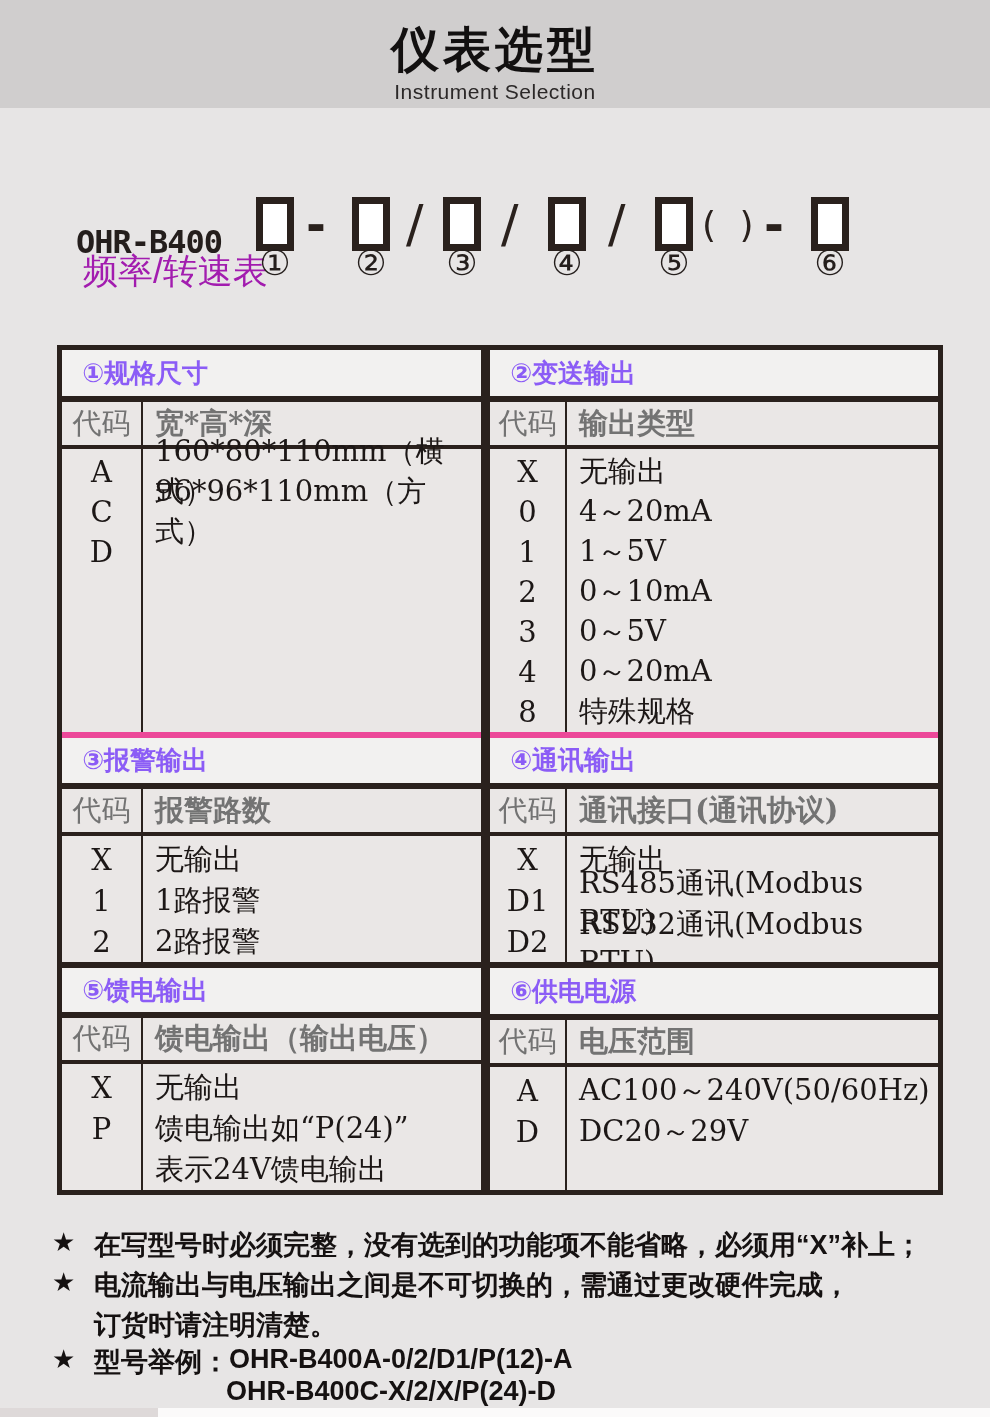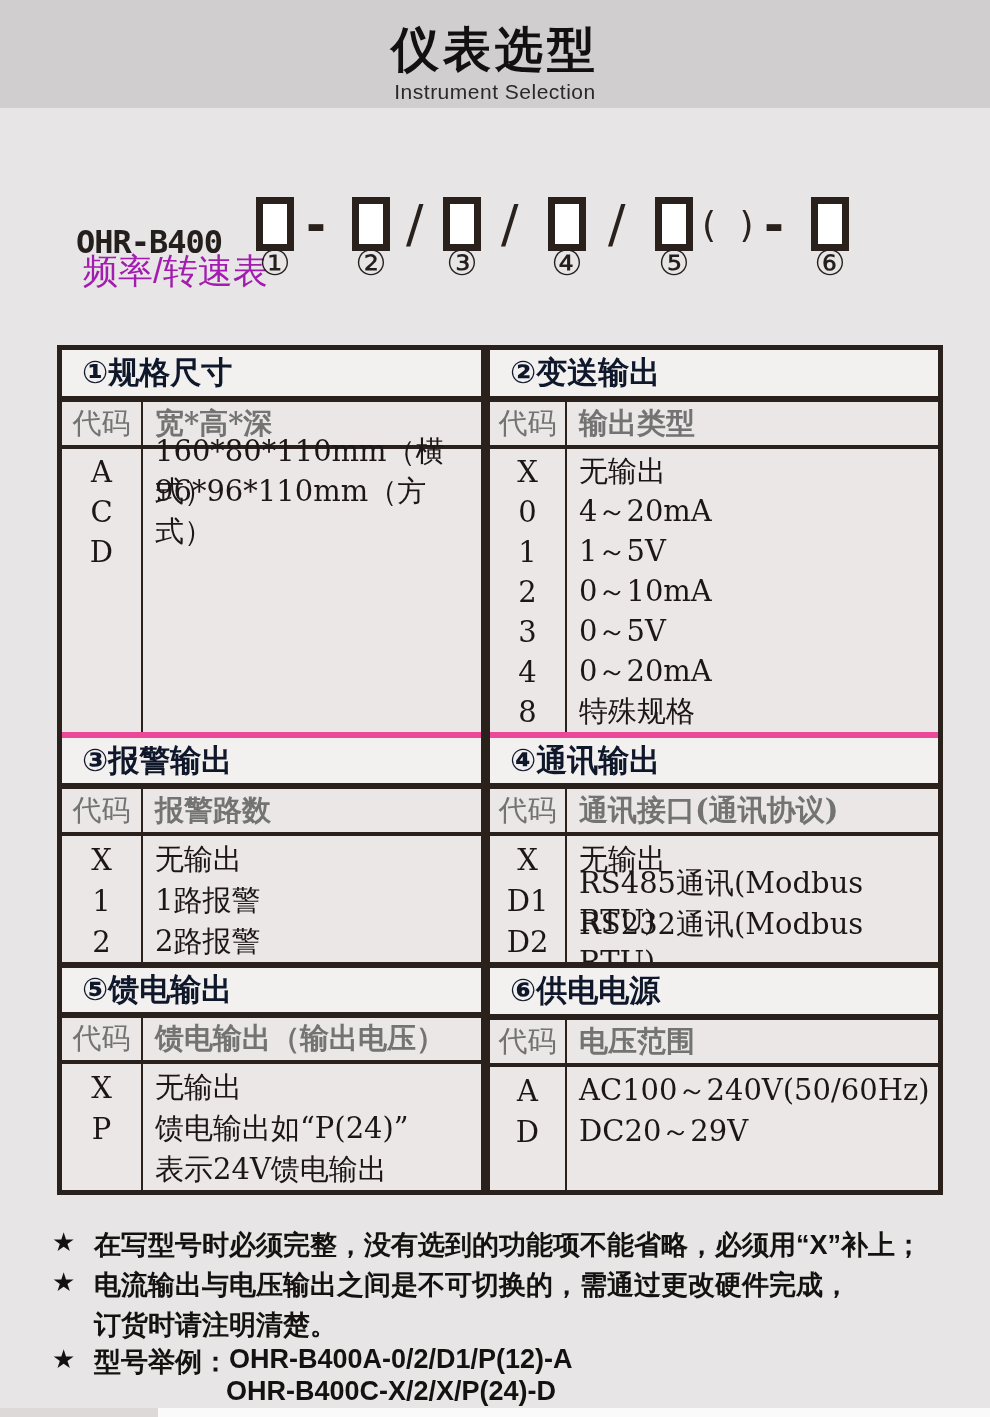--- a/index.html
+++ b/index.html
@@ -58,21 +58,21 @@
   .half-left  { width:419px; }
   .half-right { flex:1; }
   .vdiv { width:9px; background:#2a211d; }
   .block { display:flex; flex-direction:column; box-sizing:border-box; overflow:hidden; }
   .block-1 { height:382px; }
   .block-2 { height:230px; border-top:6px solid #ec4899; }
   .block-3 { height:228px; border-top:6px solid #2a211d; }
   .sec-title {
     height:52px; box-sizing:border-box; border-bottom:6px solid #2a211d;
     background:#f2f1f0; display:flex; align-items:center; padding-left:20px;
-    font-size:31px; font-weight:bold; color:#0f172a;
+    font-size:26px; font-weight:bold; color:#8b5cf6;
     font-family:"Liberation Sans","DejaVu Sans",sans-serif;
   }
   .serif { font-family:"DejaVu Serif","Liberation Serif",serif; }
   .sec-head {
     height:47px; box-sizing:border-box; border-bottom:4px solid #2a211d;
     display:flex; font-size:29px; color:#737373;
   }
   .sec-head .code {
     box-sizing:border-box; border-right:2px solid #2a211d;
     display:flex; align-items:center; justify-content:center;

